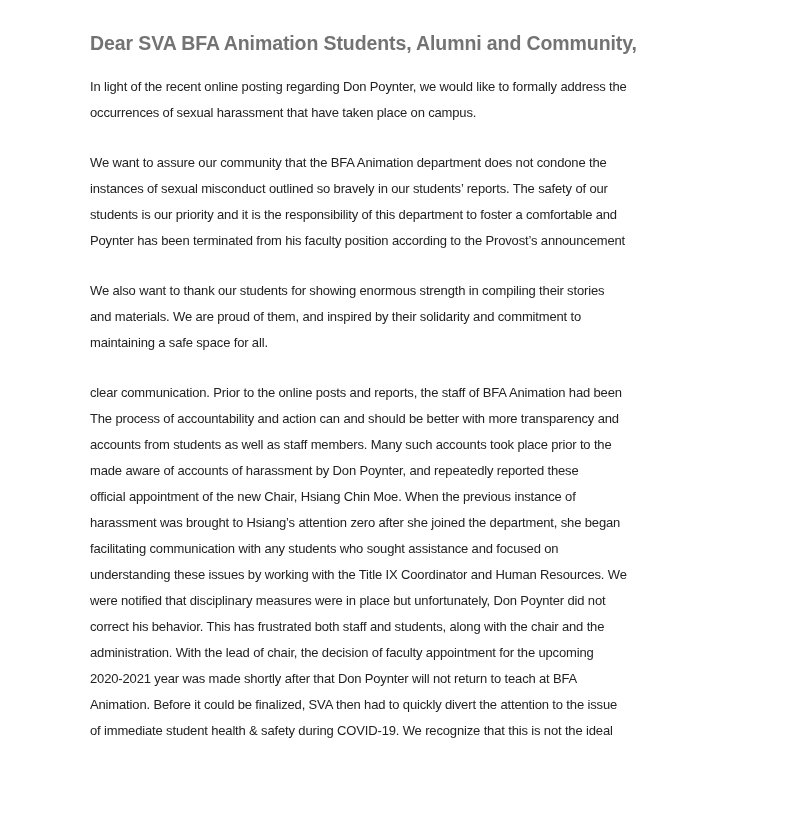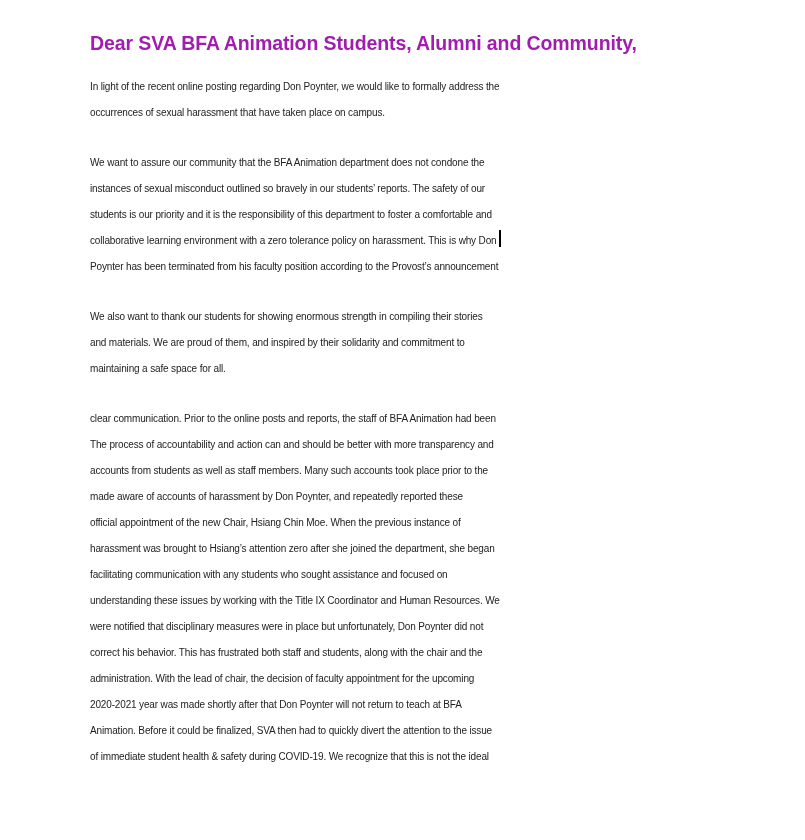--- a/index.html
+++ b/index.html
@@ -16,28 +16,28 @@
     .letter {
       position: absolute;
       left: 90px;
       top: 28px;
       width: 640px;
     }
     .heading {
       font-family: "Liberation Sans", sans-serif;
       font-weight: bold;
       font-size: 19.5px;
-      color: #a21caf;
+      color: #737373;
       margin: 0;
       line-height: 30px;
       letter-spacing: -0.1px;
     }
     .para {
       font-family: "Liberation Sans", sans-serif;
-      font-size: 10px;
+      font-size: 13px;
       color: #222222;
       line-height: 26px;
       margin: 0;
       letter-spacing: -0.15px;
     }
     .para .line {
       display: block;
       white-space: nowrap;
     }
     .p1 { margin-top: 16px; }
@@ -59,21 +59,20 @@
 
   <p class="para p1">
     <span class="line">In light of the recent online posting regarding Don Poynter, we would like to formally address the</span>
     <span class="line">occurrences of sexual harassment that have taken place on campus.</span>
   </p>
 
   <p class="para gap">
     <span class="line">We want to assure our community that the BFA Animation department does not condone the</span>
     <span class="line">instances of sexual misconduct outlined so bravely in our students’ reports. The safety of our</span>
     <span class="line">students is our priority and it is the responsibility of this department to foster a comfortable and</span>
-    <span class="line"><span>collaborative learning environment with a zero tolerance policy on harassment. This is why Don</span><span class="cursor"></span></span>
     <span class="line">Poynter has been terminated from his faculty position according to the Provost’s announcement</span>
   </p>
 
   <p class="para gap">
     <span class="line">We also want to thank our students for showing enormous strength in compiling their stories</span>
     <span class="line">and materials. We are proud of them, and inspired by their solidarity and commitment to</span>
     <span class="line">maintaining a safe space for all.</span>
   </p>
 
   <p class="para gap">

